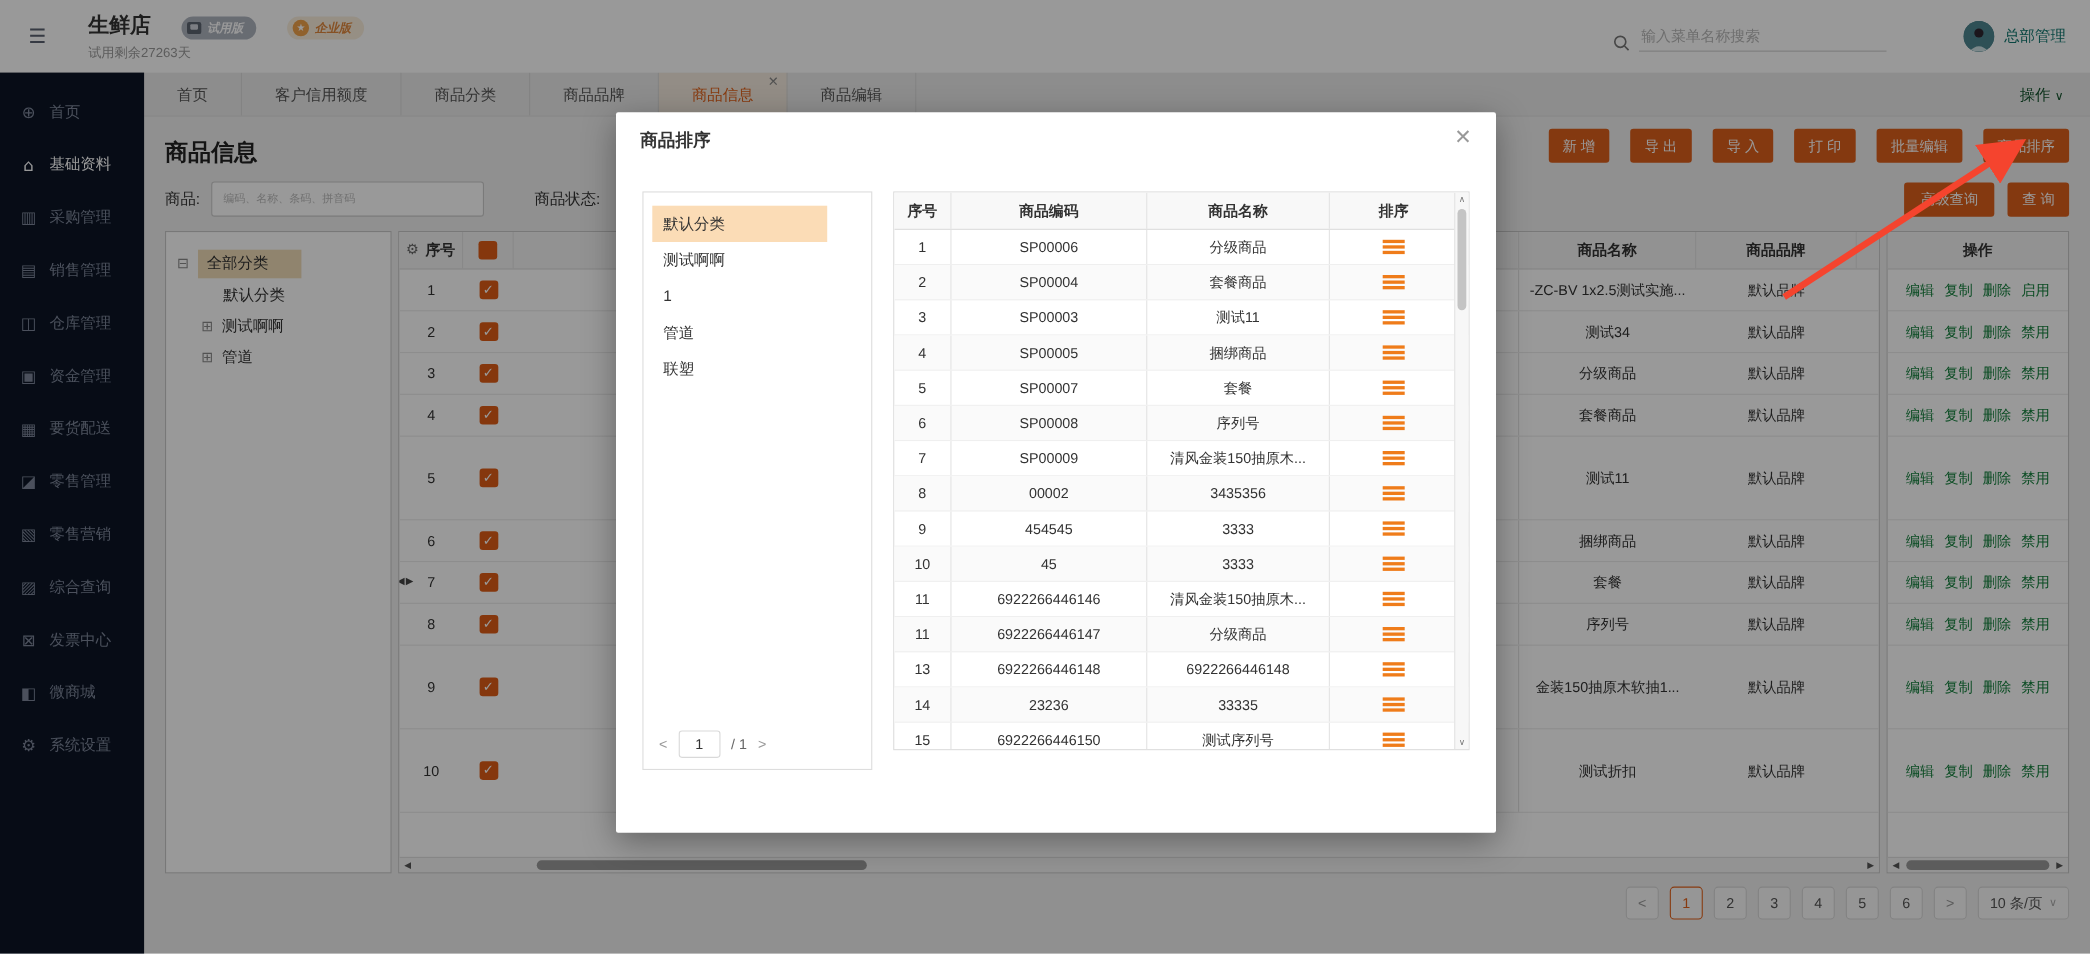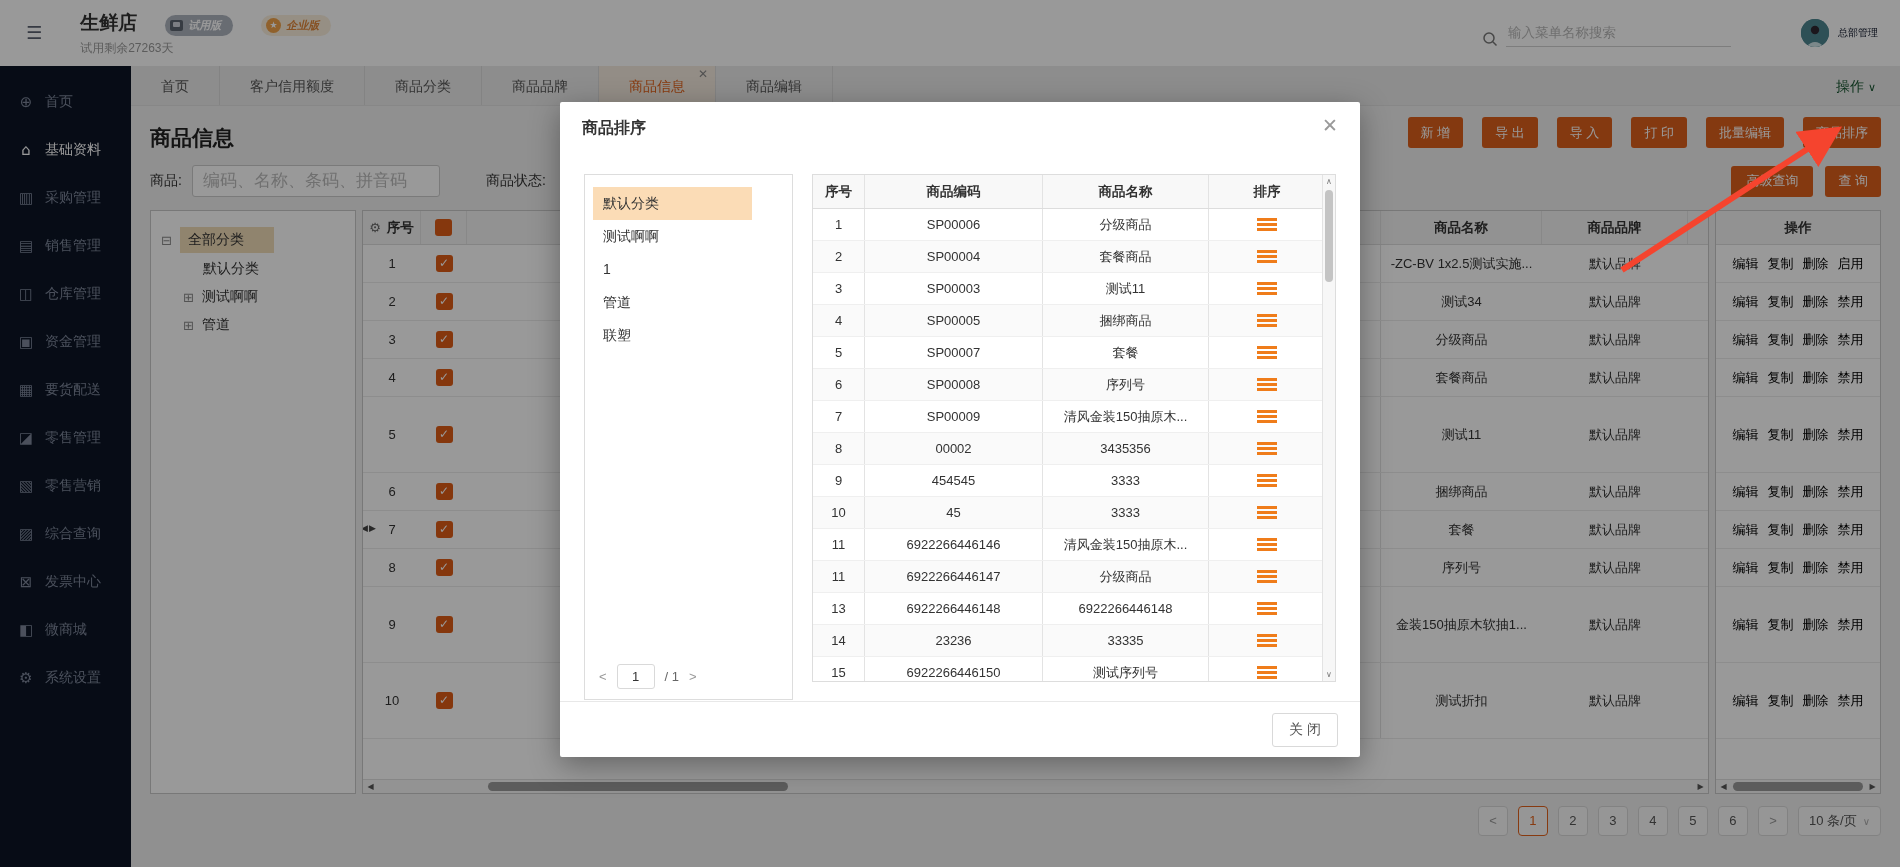--- a/index.html
+++ b/index.html
@@ -21,21 +21,21 @@
   .b-ic1{width:13px;height:11px;background:#5c6470;border-radius:2px;position:relative}
   .b-ic1:after{content:"";position:absolute;left:3px;top:2px;right:3px;bottom:4px;background:#cfd3da;border-radius:1px}
   .b-ic2{width:15px;height:15px;border-radius:50%;background:#f0a24a;color:#fff;font-size:9px;line-height:15px;text-align:center;font-style:normal}
   .trial-sub{font-size:12px;color:#9a9a9a;margin-top:4px}
   .top-search{margin-left:auto;display:flex;align-items:flex-end;gap:8px}
   .search-input{width:225px;border:none;border-bottom:1px solid #d0d0d0;font-size:13.5px;padding:6px 2px;background:transparent;outline:none;color:#333;font-family:inherit}
   .search-input::placeholder{color:#b8b8b8}
   .top-links{display:flex;align-items:center;gap:28px;margin:0 26px 0 44px;font-size:14px;color:#333}
   .user{display:flex;gap:9px;align-items:center;margin-right:22px;white-space:nowrap}
   .avatar{width:28px;height:28px;border-radius:50%;background:#4d858f;overflow:hidden;flex:none}
-  .user-name{font-size:10px;color:#0f172a}
+  .user-name{font-size:14px;color:#0f766e}
 
   
   .sidebar{position:absolute;top:66px;left:0;bottom:0;width:131px;background:#0c1526;padding-top:12px;z-index:10}
   .side-item{height:48px;display:flex;align-items:center;padding-left:17px;gap:10px;color:#7d8699;font-size:14px;cursor:pointer}
   .side-item.active{color:#fff}
   .side-item .glyph{font-size:15px;width:18px;text-align:center;font-family:"DejaVu Sans",sans-serif}
 
   
   .mainarea{position:absolute;left:131px;top:66px;right:0;bottom:0;background:#f0f0f0}
   .tabbar{height:40px;background:#ececec;display:flex;align-items:stretch;border-bottom:1px solid #e2e2e2}
@@ -44,21 +44,21 @@
   .tab-close{position:absolute;top:2px;right:7px;font-size:12px;color:#888;line-height:1}
   .tab-more{margin-left:auto;margin-right:24px;line-height:40px;color:#14532d;font-size:14px;cursor:pointer;white-space:nowrap}
   .tab-more .caret{font-size:11px}
 
   .content{position:absolute;left:19px;right:19px;top:40px;bottom:0}
   .row-title{display:flex;align-items:flex-start;margin-top:11px;height:38px}
   .page-title{font-size:21px;font-weight:bold;color:#222;margin-top:7px}
   .toolbar{margin-left:auto;display:flex;gap:19px}
   .btn-orange{background:#dd5f1b;color:#fff;font-size:13px;padding:0 13px;height:31px;border-radius:3px;border:none;cursor:pointer;white-space:nowrap;font-family:inherit}
   .row-filter{display:flex;align-items:center;margin-top:10px;font-size:14px;color:#333;height:32px}
-  .filter-input{width:248px;height:32px;border:1px solid #ccc;border-radius:3px;background:#fff;margin-left:10px;padding:0 10px;font-size:17px;outline:none;font-family:inherit}
+  .filter-input{width:248px;height:32px;border:1px solid #ccc;border-radius:3px;background:#fff;margin-left:10px;padding:0 10px;font-size:10px;outline:none;font-family:inherit}
   .filter-input::placeholder{color:#bbb}
   .lbl-status{margin-left:46px}
   .filter-right{margin-left:auto;display:flex;gap:12px}
   .btn-adv{padding:0 15px}
 
   .panels{display:flex;margin-top:13px;height:584px;gap:6px}
   .tree-panel{width:206px;background:#fff;border:1px solid #c9c9c9;padding:14px 10px;flex:none}
   .tree-root{display:flex;gap:8px;align-items:center;font-size:14px;color:#333;height:30px}
   .tgl{color:#8a8a8a;font-size:13px;font-family:"DejaVu Sans",sans-serif}
   .tree-root-label{background:#f1ddb8;padding:4px 30px 4px 8px}
@@ -70,21 +70,21 @@
   .thead{display:flex;height:34px;background:#f4f4f4;border-bottom:1px solid #ddd;font-size:13.5px;font-weight:bold;color:#333;align-items:center}
   .hcell{display:flex;align-items:center;justify-content:center;height:100%;border-right:1px solid #e3e3e3;gap:6px}
   .c-idx{width:58px;flex:none}.c-cb{width:46px;flex:none}.c-fill{flex:1;border-right:none}
   .c-name{width:162px;flex:none;border-left:1px solid #e3e3e3}.c-brand{width:146px;flex:none}.c-gapc{width:20px;flex:none;border-right:none}
   .gear{font-size:13px;color:#666;font-family:"DejaVu Sans",sans-serif}
   .trow{display:flex;height:38px;border-bottom:1px solid #ececec;align-items:center;font-size:13px;color:#333}
   .trow.tall{height:76px}
   .tcell{display:flex;align-items:center;justify-content:center;height:100%}
   .cb{width:17px;height:17px;background:#de5d17;border-radius:3px;color:#fff;font-size:12px;line-height:17px;text-align:center;cursor:pointer}
   .ops-links{display:flex;gap:9px;justify-content:center;width:100%}
-  .oplink{color:#000000;cursor:pointer;white-space:nowrap}
+  .oplink{color:#15803d;cursor:pointer;white-space:nowrap}
   .sb{position:absolute;left:0;right:0;bottom:0;height:14px;background:#f5f5f5;border-top:1px solid #e0e0e0;display:flex;align-items:center}
   .sb-arrow{width:15px;font-size:8px;color:#555;text-align:center;cursor:pointer;flex:none}
   .sb-track{flex:1;position:relative;height:100%}
   .sb-thumb{position:absolute;top:2px;height:9px;background:#999;border-radius:5px;cursor:grab}
   .splitter{position:absolute;left:-2px;top:312px;font-size:9px;color:#444;z-index:5;letter-spacing:1px}
 
   .pagerow{display:flex;justify-content:flex-end;align-items:center;gap:10px;margin-top:12px}
   .pg{min-width:30px;height:30px;line-height:28px;text-align:center;border:1px solid #d9d9d9;border-radius:4px;background:#fbfbfb;color:#555;font-size:13px;padding:0 4px;cursor:pointer}
   .pg.active{border-color:#e2621b;color:#e2621b}
   .pg.arr{color:#999}
@@ -667,17 +667,14 @@
             </div>
           </div>
         </div>
       <div class="m-vscroll">
         <span class="vs-arrow vs-up">∧</span>
         <div class="vs-thumb"></div>
         <span class="vs-arrow vs-down">∨</span>
       </div>
     </div>
 
-    <div class="modal-footer">
-      <button class="btn-close">关 闭</button>
-    </div>
   </div>
 </div>
 
 </body></html>

